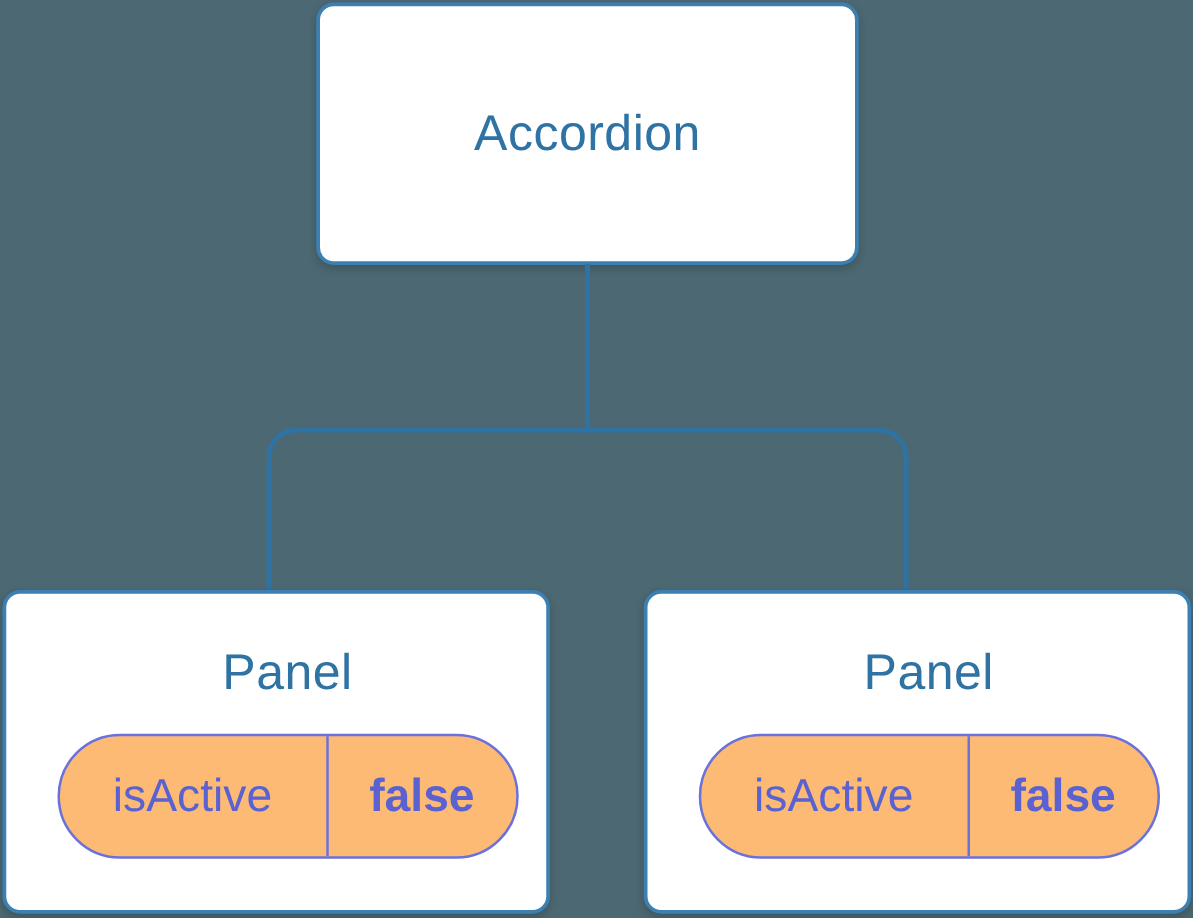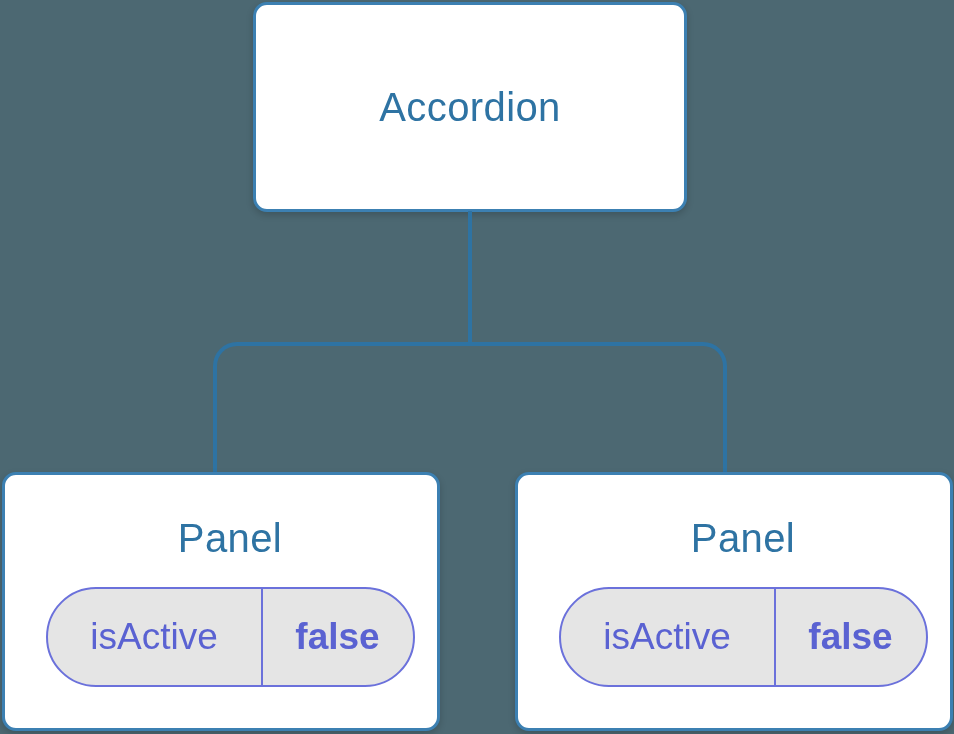--- a/index.html
+++ b/index.html
@@ -55,21 +55,21 @@
   
   .pill {
     margin-top: 26px;
     width: 369px; height: 100px;
     box-sizing: border-box;
     border: 2px solid var(--pill-border, #6B71DB);
     border-radius: 52px;
     display: flex; align-items: stretch;
     font-size: 37px;
     color: var(--pill-text, #5A62D2);
-    background: #e5e5e5;
+    background: #fdba74;
   }
   .pill-key {
     width: 213px;
     display: flex; align-items: center; justify-content: center;
   }
   .pill-val {
     flex: 1;
     border-left: 2px solid var(--pill-border, #6B71DB);
     display: flex; align-items: center; justify-content: center; font-weight: bold;
   }

